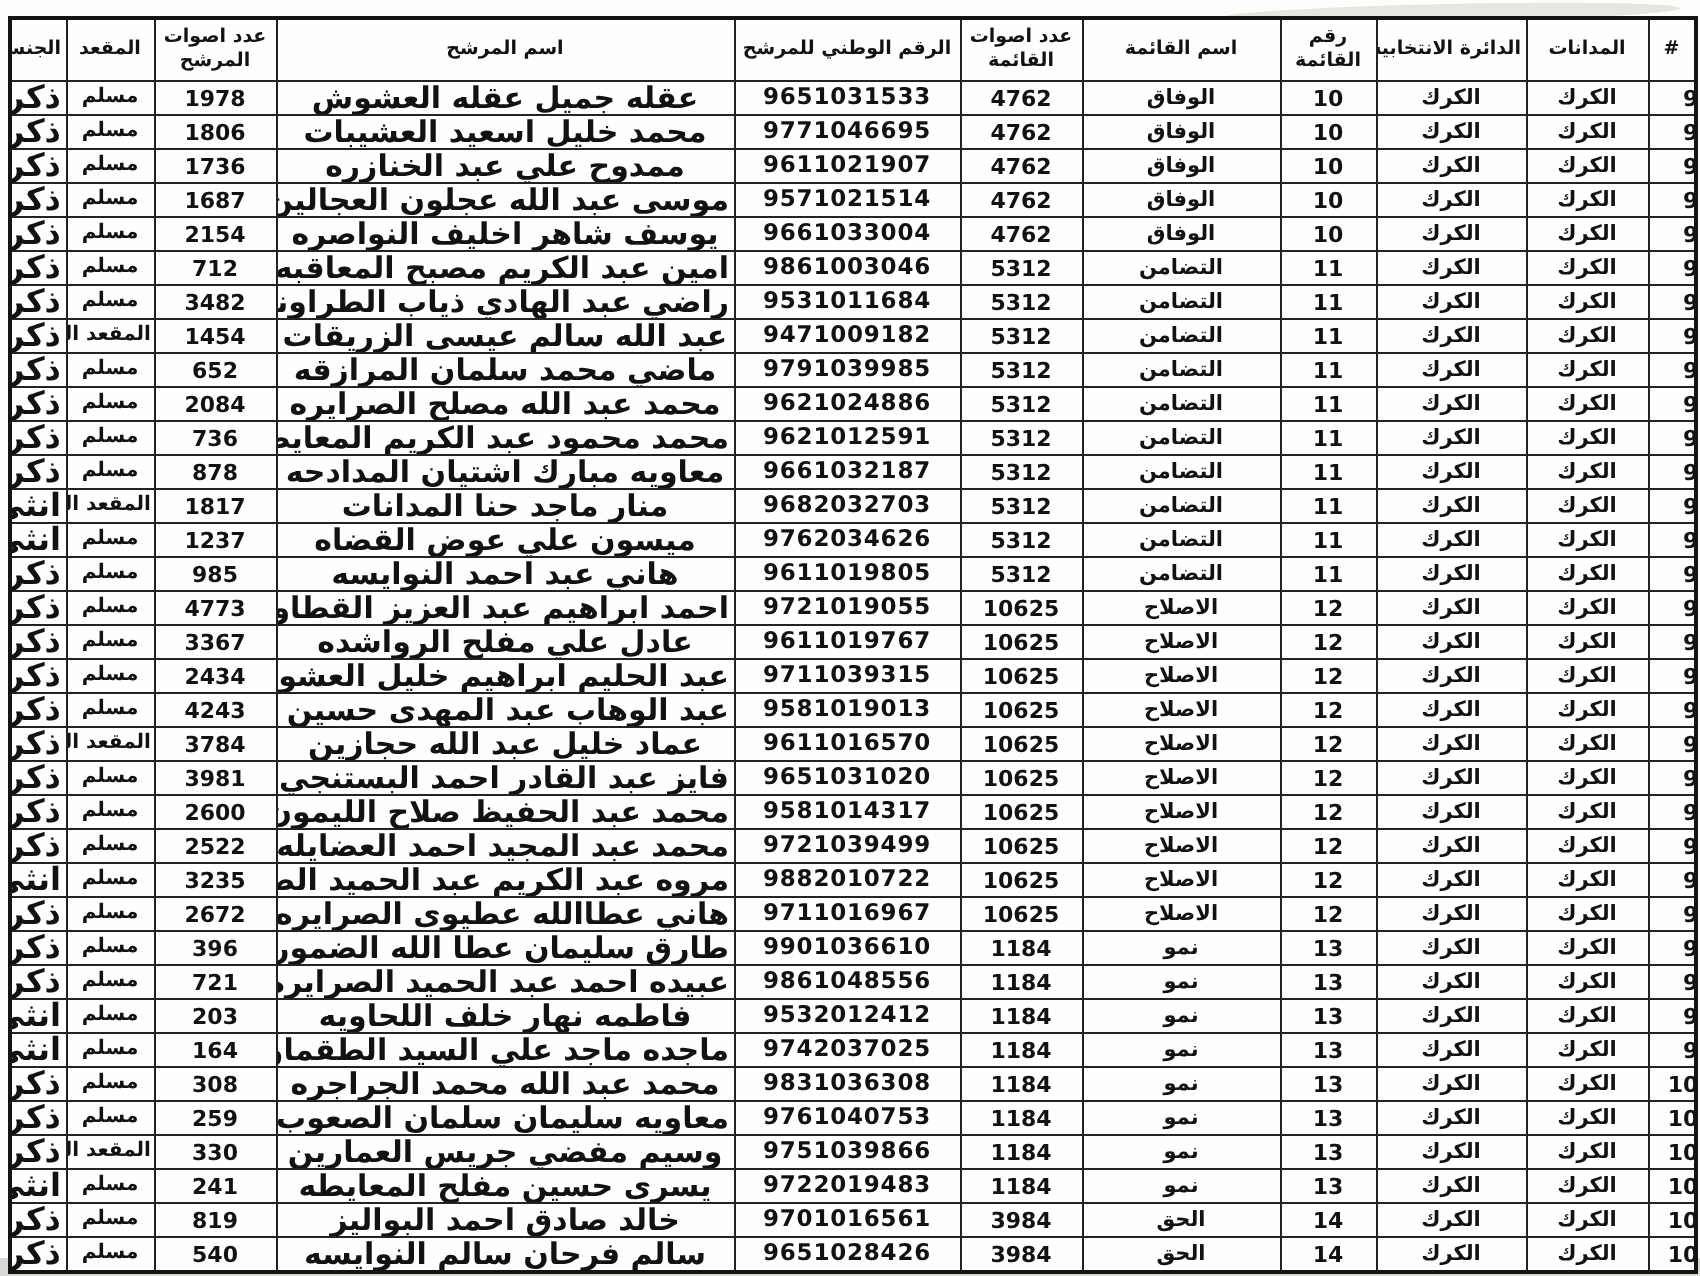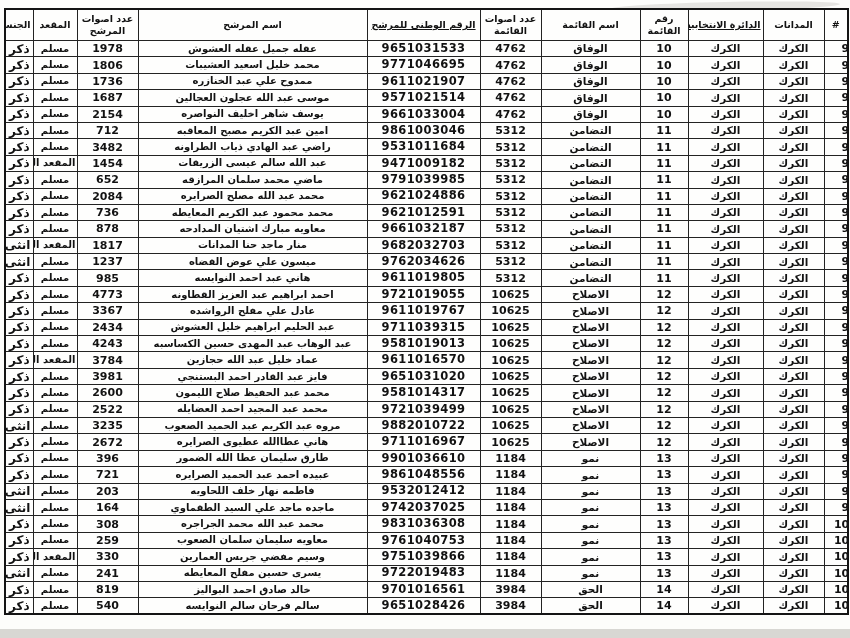--- a/index.html
+++ b/index.html
@@ -35,34 +35,34 @@
     height:17px;
     font-size:11px;font-weight:bold;
     padding-right:210px; 
     line-height:1.1;
   }
   thead th{
     height:30px;
     font-size:9.5px;font-weight:bold;
     line-height:1.25;
   }
-  th.nw{white-space:nowrap;text-decoration:underline;}
+  th.nw{white-space:nowrap;}
   tbody tr{height:16.4px;}
   tbody td{
     font-size:11px;font-weight:bold;line-height:1;
     white-space:nowrap;
   }
   
   tbody td:nth-child(1){font-size:11px;padding-left:40px;}                 
   tbody td:nth-child(2),tbody td:nth-child(3){font-size:10.5px;} 
   tbody td:nth-child(5){font-size:10.5px;}               
   tbody td:nth-child(7){font-size:11.5px;letter-spacing:.4px;margin-top:36px;}   
-  tbody td:nth-child(8){font-size:10px;text-align:center;}               
+  tbody td:nth-child(8){font-size:15px;text-align:center;}               
   tbody td:nth-child(10){font-size:10px;margin-left:12px;}                
-  tbody td:nth-child(11){font-size:12px;}                
+  tbody td:nth-child(11){font-size:16px;}                
   tbody td.clip{
     text-align:right;padding-left:0;padding-right:1px;
   }
 </style>
 </head>
 <body>
 
 <div class="paper"></div>
 <div class="smudge"></div>
 

